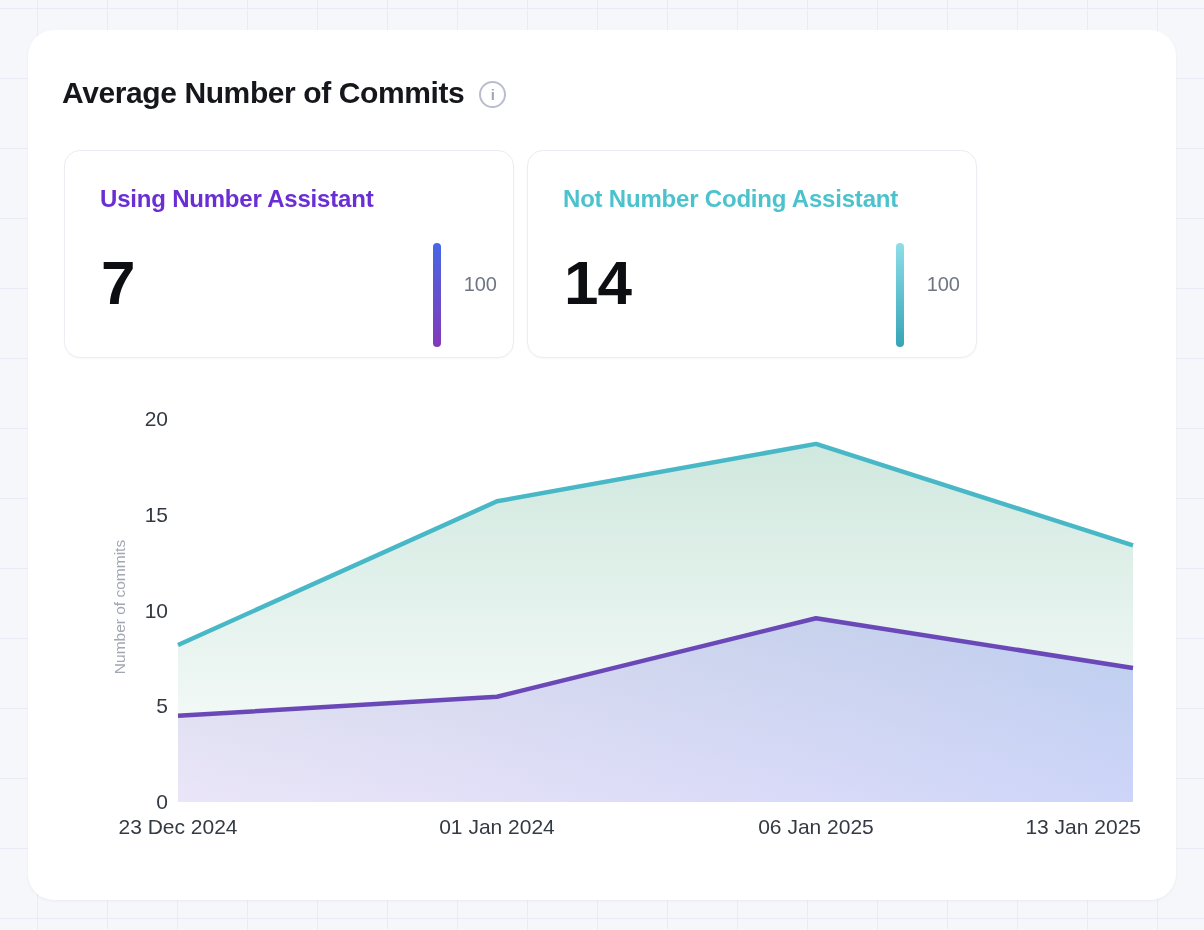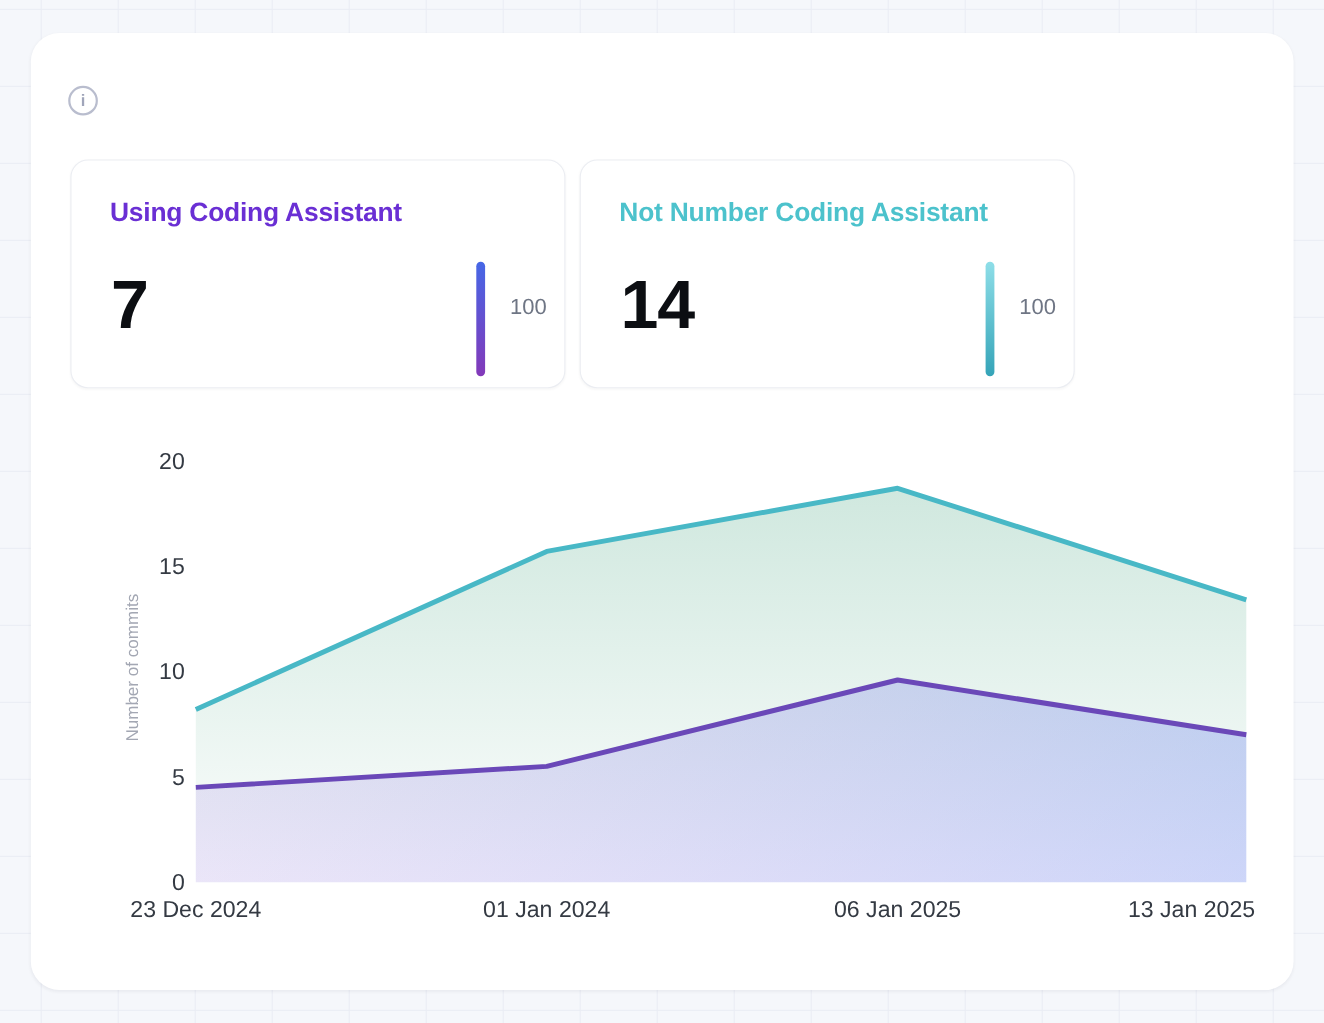--- a/index.html
+++ b/index.html
@@ -67,26 +67,27 @@
     width:1148px; height:470px;
   }
   .chart-svg text { font-family:"Liberation Sans", sans-serif; }
 </style>
 </head>
 <body>
 
 <div class="main-card">
 
   <div class="header">
+    <div class="page-title">Average Number of Commits</div>
     <div class="info-icon">i</div>
   </div>
 
   <div class="stats-row">
     <div class="stat-card">
-      <div class="stat-label" style="color: rgb(106, 47, 212);">Using Coding Assistant</div>
+      <div class="stat-label" style="color: rgb(106, 47, 212);">Using Number Assistant</div>
       <div class="stat-value">7</div>
       <div class="stat-bar" style="background: linear-gradient(rgb(70, 103, 230), rgb(131, 57, 185));"></div>
       <div class="stat-scale">100</div>
     </div>
     <div class="stat-card">
       <div class="stat-label" style="color: rgb(76, 194, 204);">Not Number Coding Assistant</div>
       <div class="stat-value">14</div>
       <div class="stat-bar" style="background: linear-gradient(rgb(142, 222, 232), rgb(53, 164, 184));"></div>
       <div class="stat-scale">100</div>
     </div>

